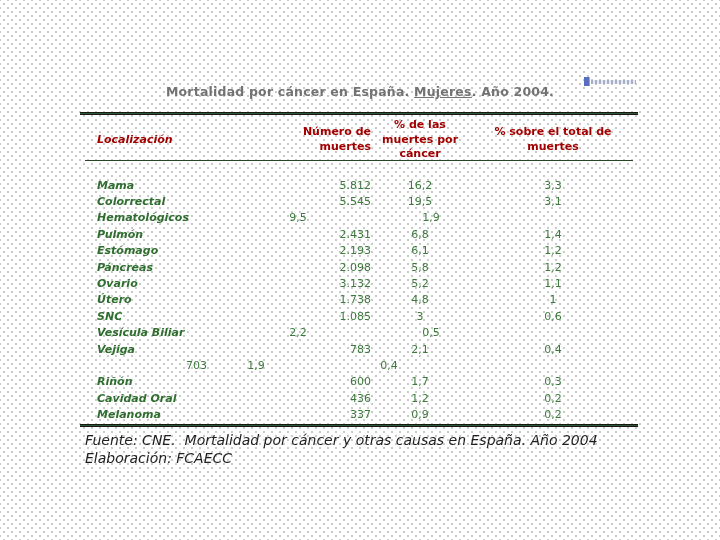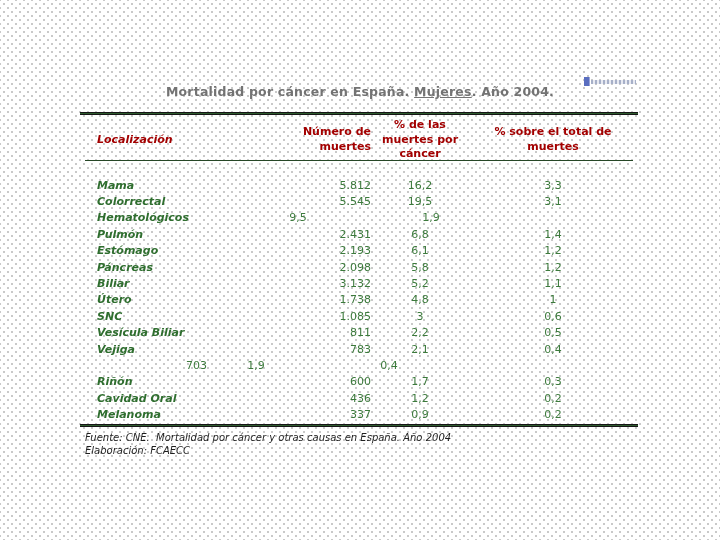--- a/index.html
+++ b/index.html
@@ -56,21 +56,21 @@
   .c4{width:168px;text-align:center;}
 
   .tbody{position:absolute;top:177px;left:85px;width:552px;}
   .tr{display:flex;align-items:center;height:16.4px;}
   .td{font-size:11px;color:#2f6e2f;}
   .td.loc{font-weight:bold;color:#2f6e2f;}
   .td.num{font-weight:normal;color:#3c7a3c;}
 
   .footer{
     position:absolute;left:85px;top:431px;width:560px;
-    font-size:10px;font-style:italic;color:#1f1f1f;line-height:1.3;
+    font-size:14px;font-style:italic;color:#1f1f1f;line-height:1.3;
   }
   .footer div{white-space:pre;}
 </style>
 </head>
 <body>
 
 <div class="slide">
 
   <div class="title"><span>Mortalidad por cáncer en España. </span><span class="u">Mujeres</span><span>. Año 2004.</span></div>
 
@@ -124,40 +124,39 @@
       <div class="td num c3">6,1</div>
       <div class="td num c4">1,2</div>
     </div>
     <div class="tr">
       <div class="td loc c1">Páncreas</div>
       <div class="td num c2">2.098</div>
       <div class="td num c3">5,8</div>
       <div class="td num c4">1,2</div>
     </div>
     <div class="tr">
-      <div class="td loc c1">Biliar</div>
+      <div class="td loc c1">Ovario</div>
       <div class="td num c2">3.132</div>
       <div class="td num c3">5,2</div>
       <div class="td num c4">1,1</div>
     </div>
     <div class="tr">
       <div class="td loc c1">Útero</div>
       <div class="td num c2">1.738</div>
       <div class="td num c3">4,8</div>
       <div class="td num c4">1</div>
     </div>
     <div class="tr">
       <div class="td loc c1">SNC</div>
       <div class="td num c2">1.085</div>
       <div class="td num c3">3</div>
       <div class="td num c4">0,6</div>
     </div>
     <div class="tr">
       <div class="td loc c1">Vesícula Biliar</div>
-      <div class="td num c2">811</div>
       <div class="td num c3">2,2</div>
       <div class="td num c4">0,5</div>
     </div>
     <div class="tr">
       <div class="td loc c1">Vejiga</div>
       <div class="td num c2">783</div>
       <div class="td num c3">2,1</div>
       <div class="td num c4">0,4</div>
     </div>
     <div class="tr">

